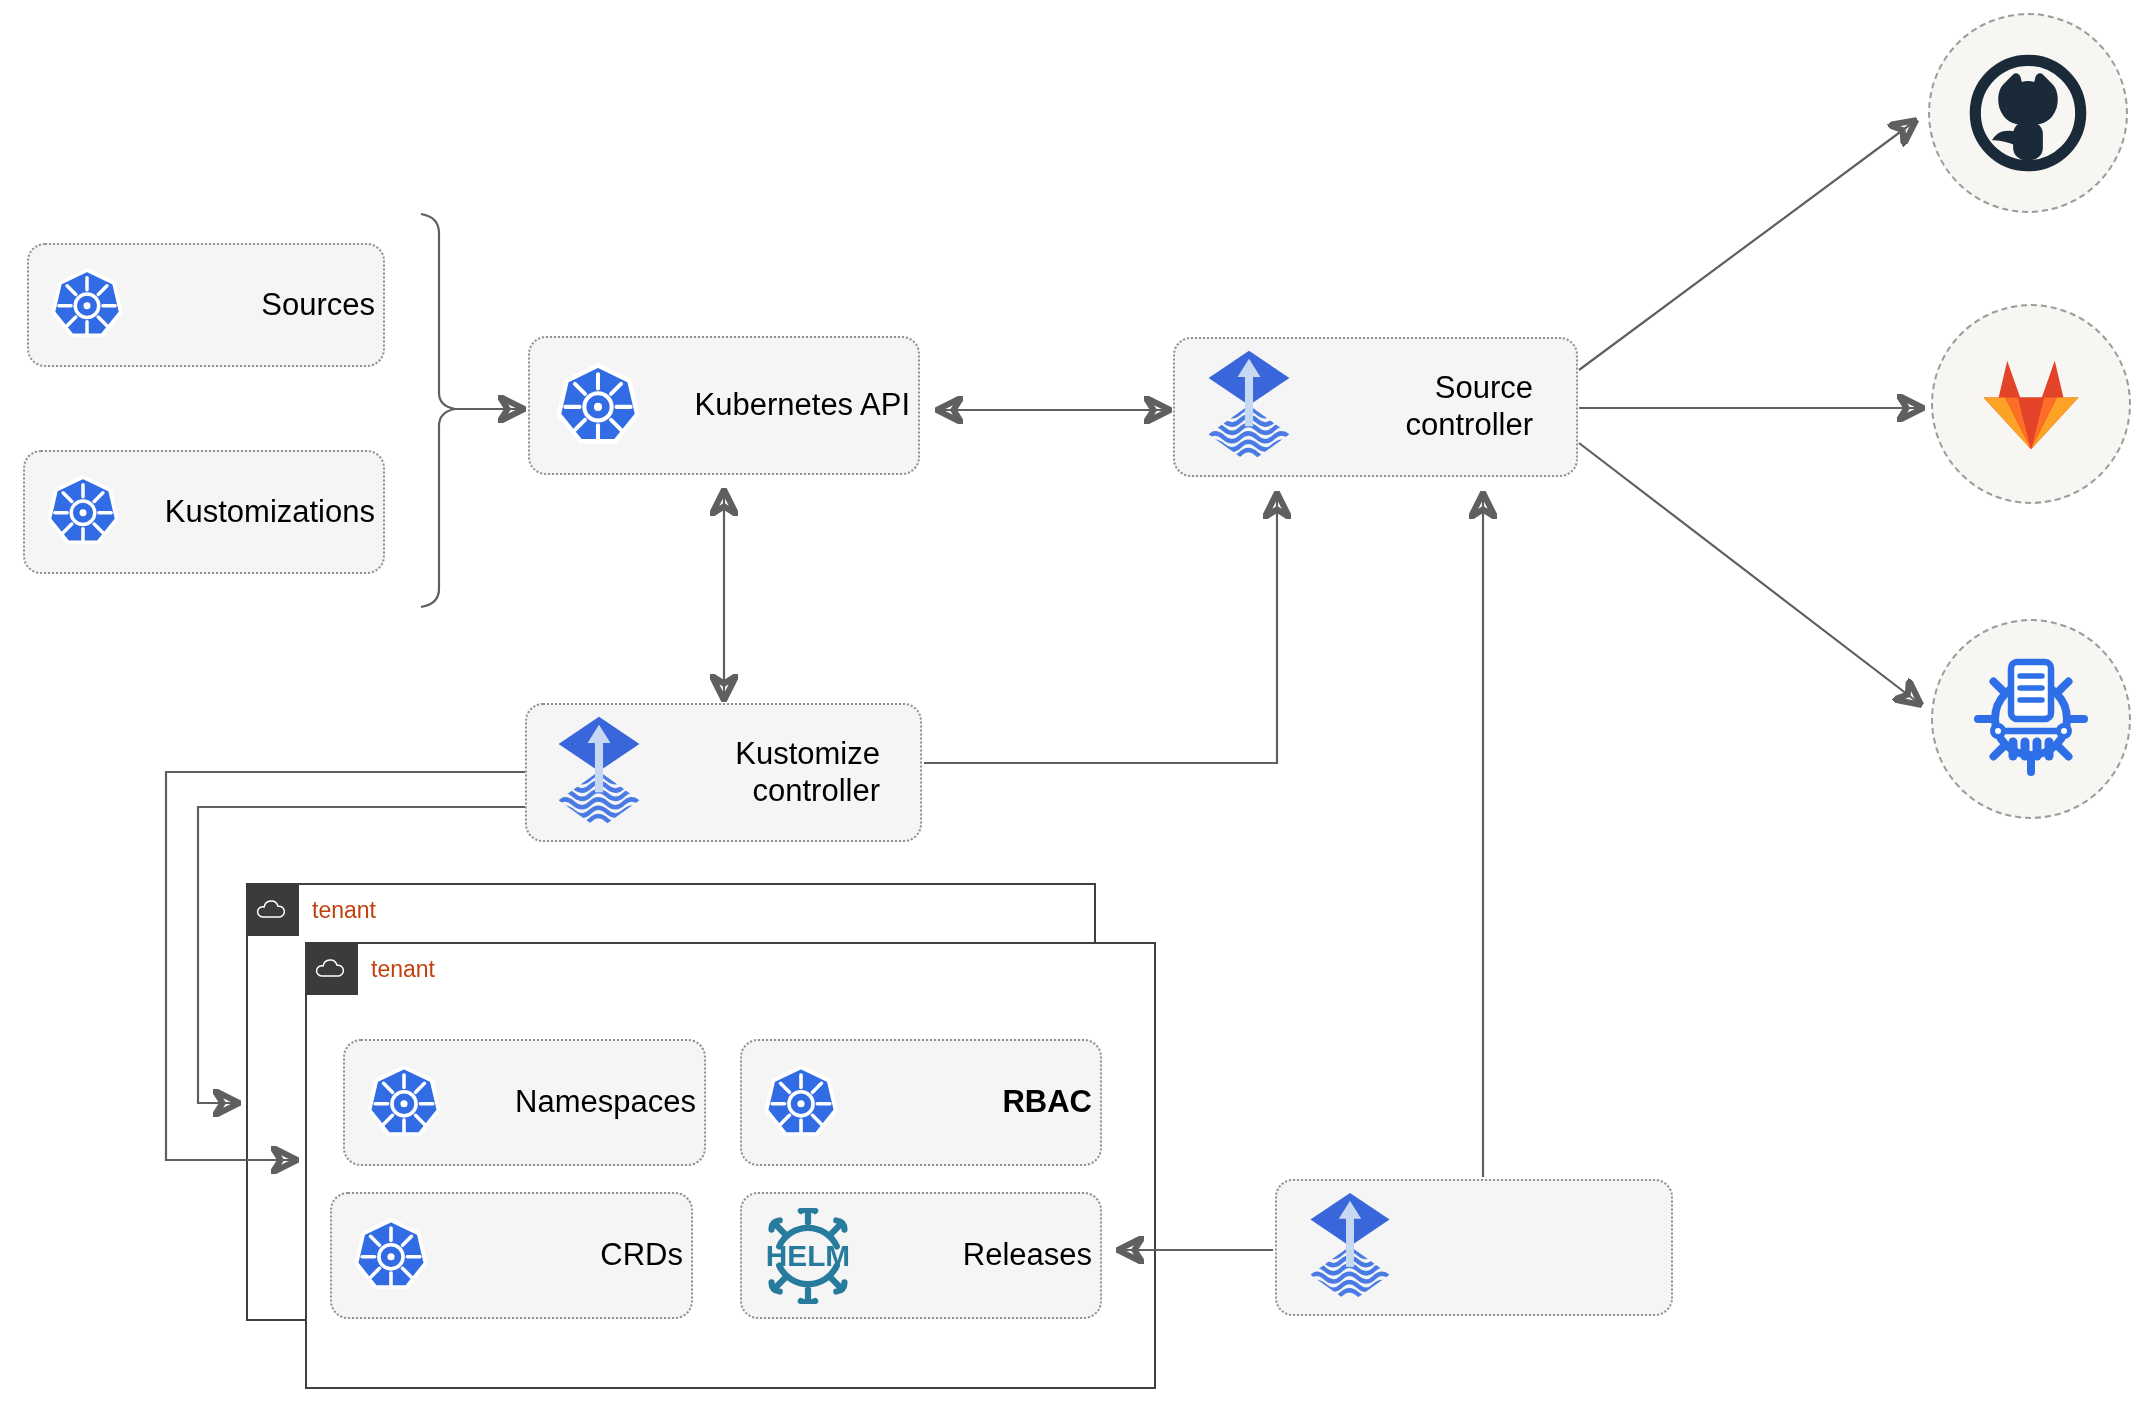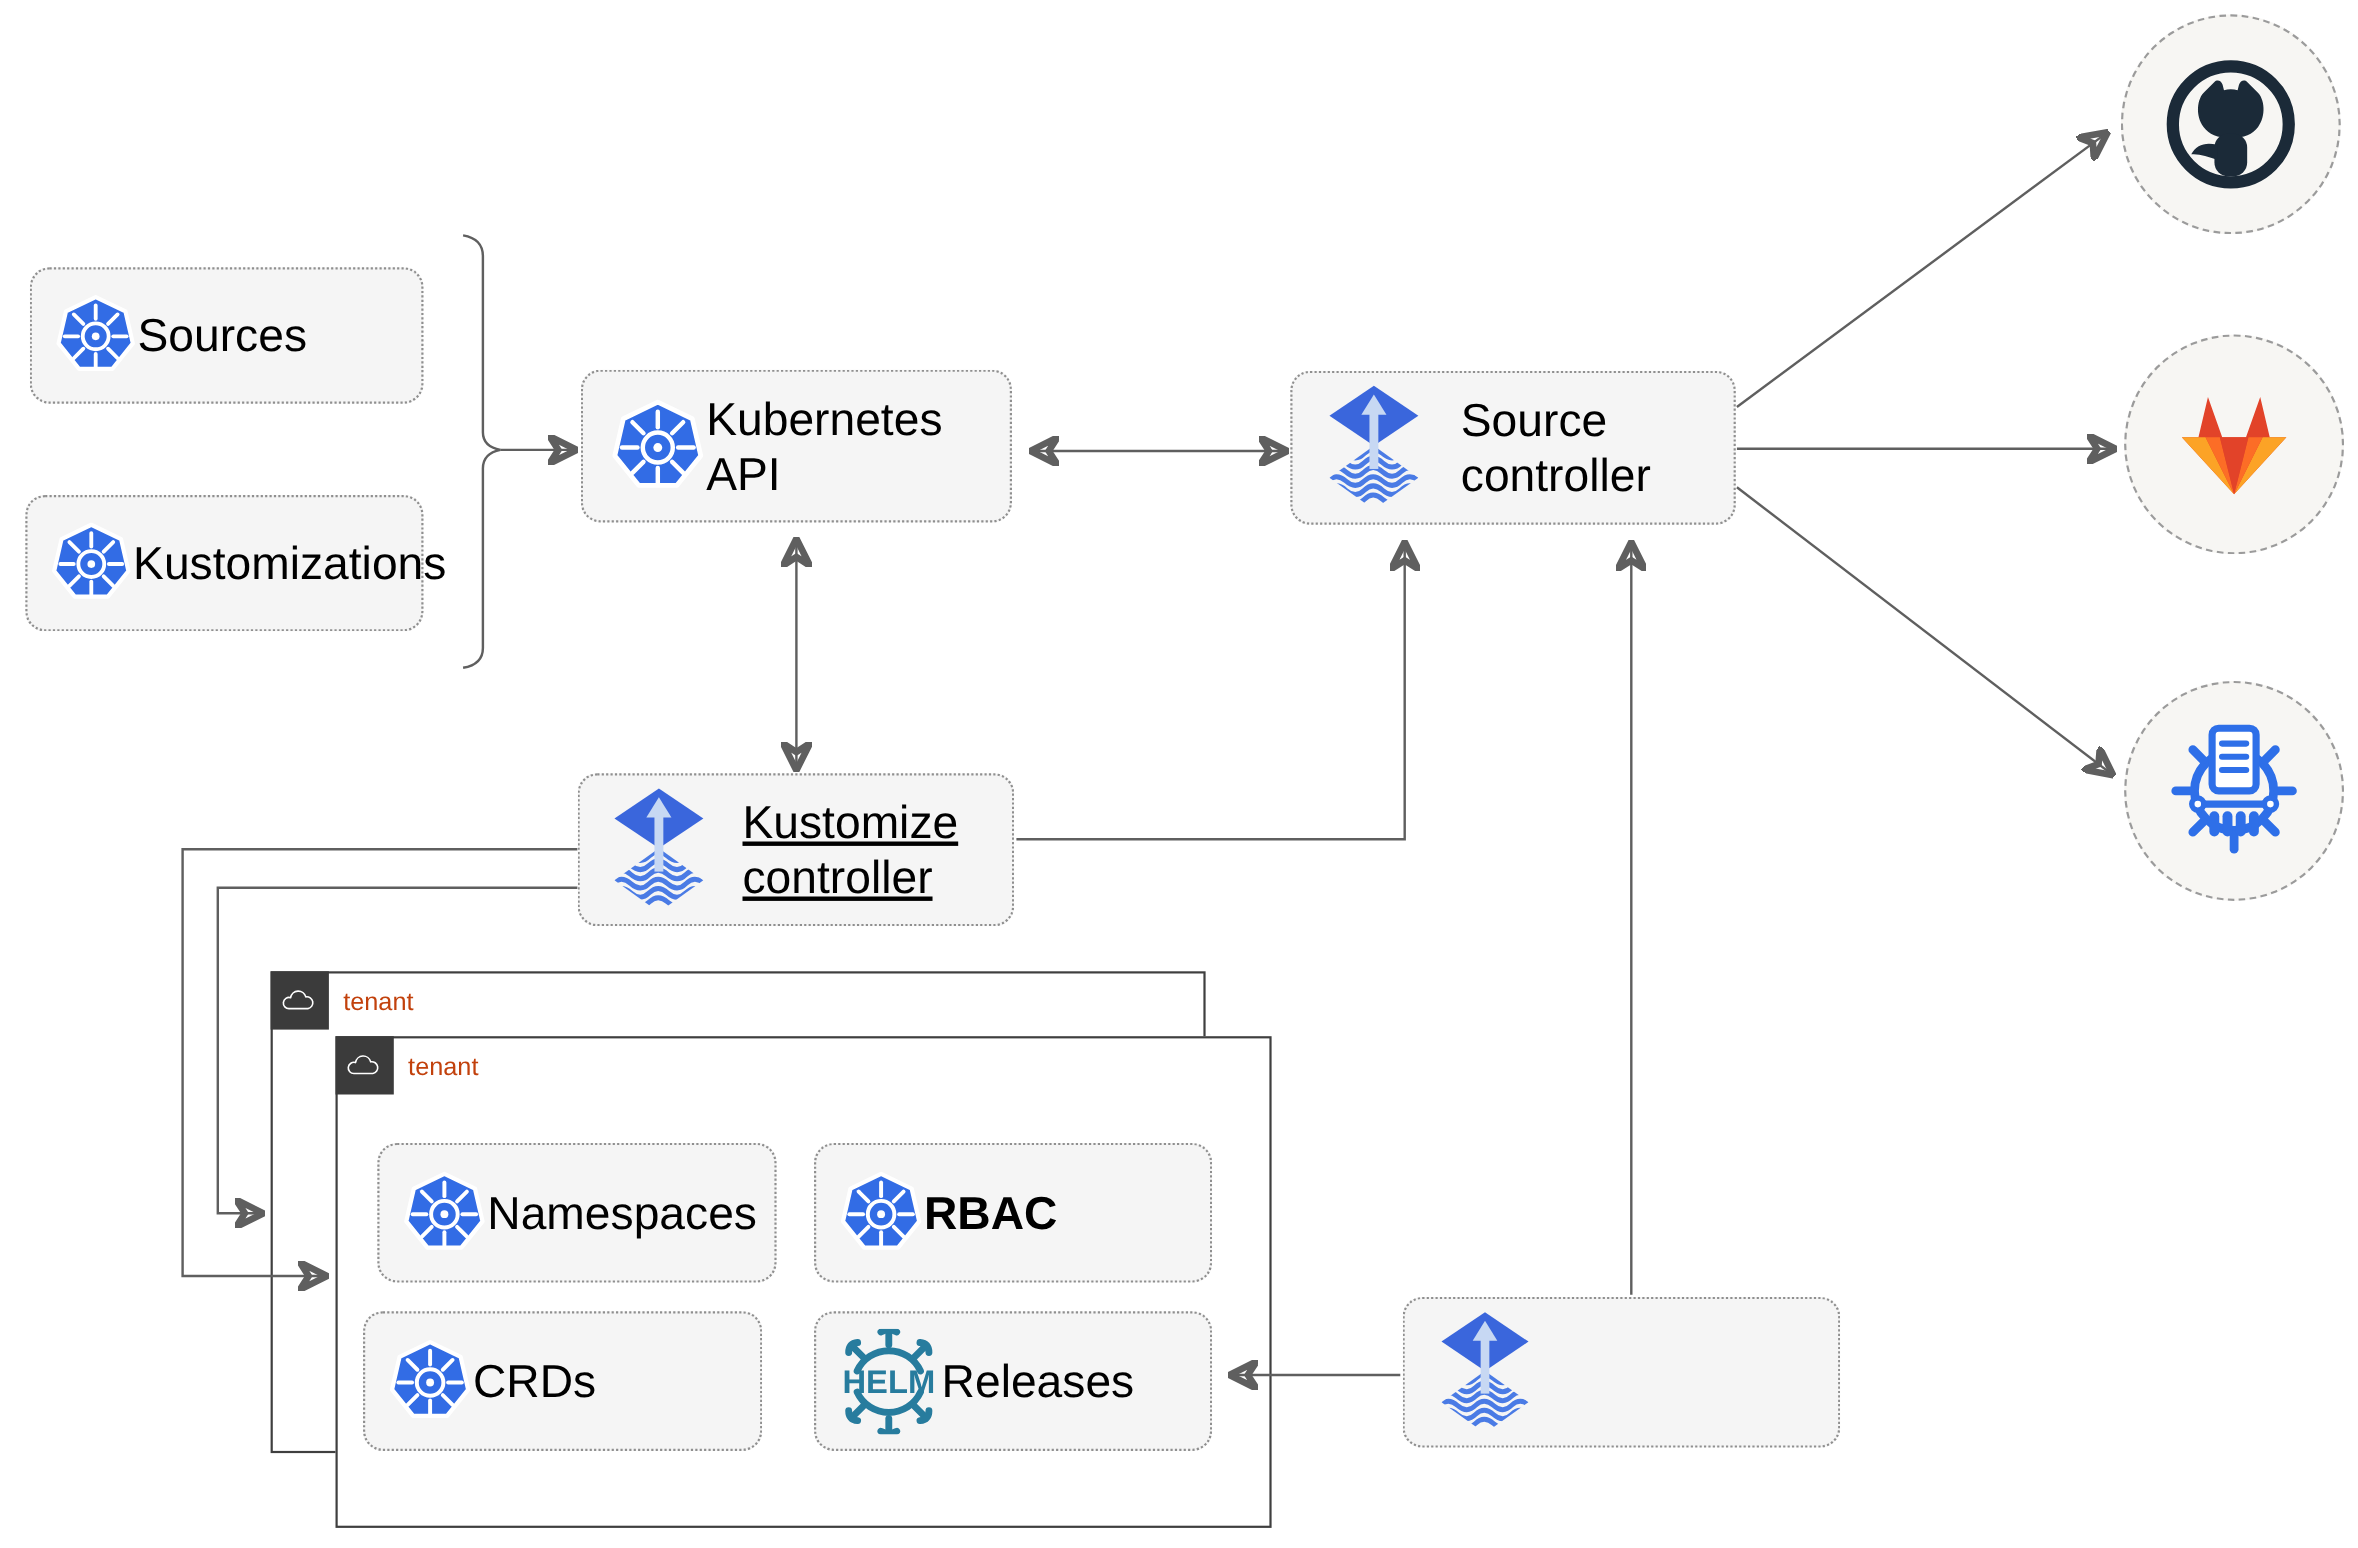--- a/index.html
+++ b/index.html
@@ -8,21 +8,21 @@
     font-family:"Liberation Sans", sans-serif;overflow:hidden;
   }
   
   .node{
     position:absolute;display:flex;align-items:center;
     background:#f5f5f5;border:2px dotted #8f8f8f;border-radius:18px;
     box-sizing:border-box;z-index:4;
   }
   .node .icon{flex:0 0 auto;display:block;}
   .node .label{
-    flex:1;text-align:left;font-size:42px;color:#000;line-height:1.18;
+    flex:1;text-align:right;font-size:31px;color:#000;line-height:1.18;
     padding-right:8px;
   }
   .node .label.narrow{max-width:205px;margin:10px auto;}
   
   .tenant{
     position:absolute;background:#ffffff;border:2.5px solid #3f3f3f;
     box-sizing:border-box;
   }
   .tenant .tab{
     position:absolute;left:-2.5px;top:-2.5px;width:53px;height:53px;
@@ -246,21 +246,21 @@
   <div class="label">Kubernetes API</div>
 </div>
 
 <div class="node" style="left:1173px;top:337px;width:405px;height:140px;">
   <svg class="icon" width="88" height="116" style="margin-left:30px;">
       <use href="#sym-flux"></use>
     </svg>
   <div class="label narrow">Source controller</div>
 </div>
 
-<div class="node" style="left:525px;top:703px;width:397px;height:139px;text-decoration:underline;">
+<div class="node" style="left:525px;top:703px;width:397px;height:139px;">
   <svg class="icon" width="88" height="116" style="margin-left:28px;">
       <use href="#sym-flux"></use>
     </svg>
   <div class="label narrow">Kustomize controller</div>
 </div>
 
 <div class="node" style="left:1275px;top:1179px;width:398px;height:137px;">
   <svg class="icon" width="86" height="114" style="margin-left:30px;">
       <use href="#sym-flux"></use>
     </svg>

